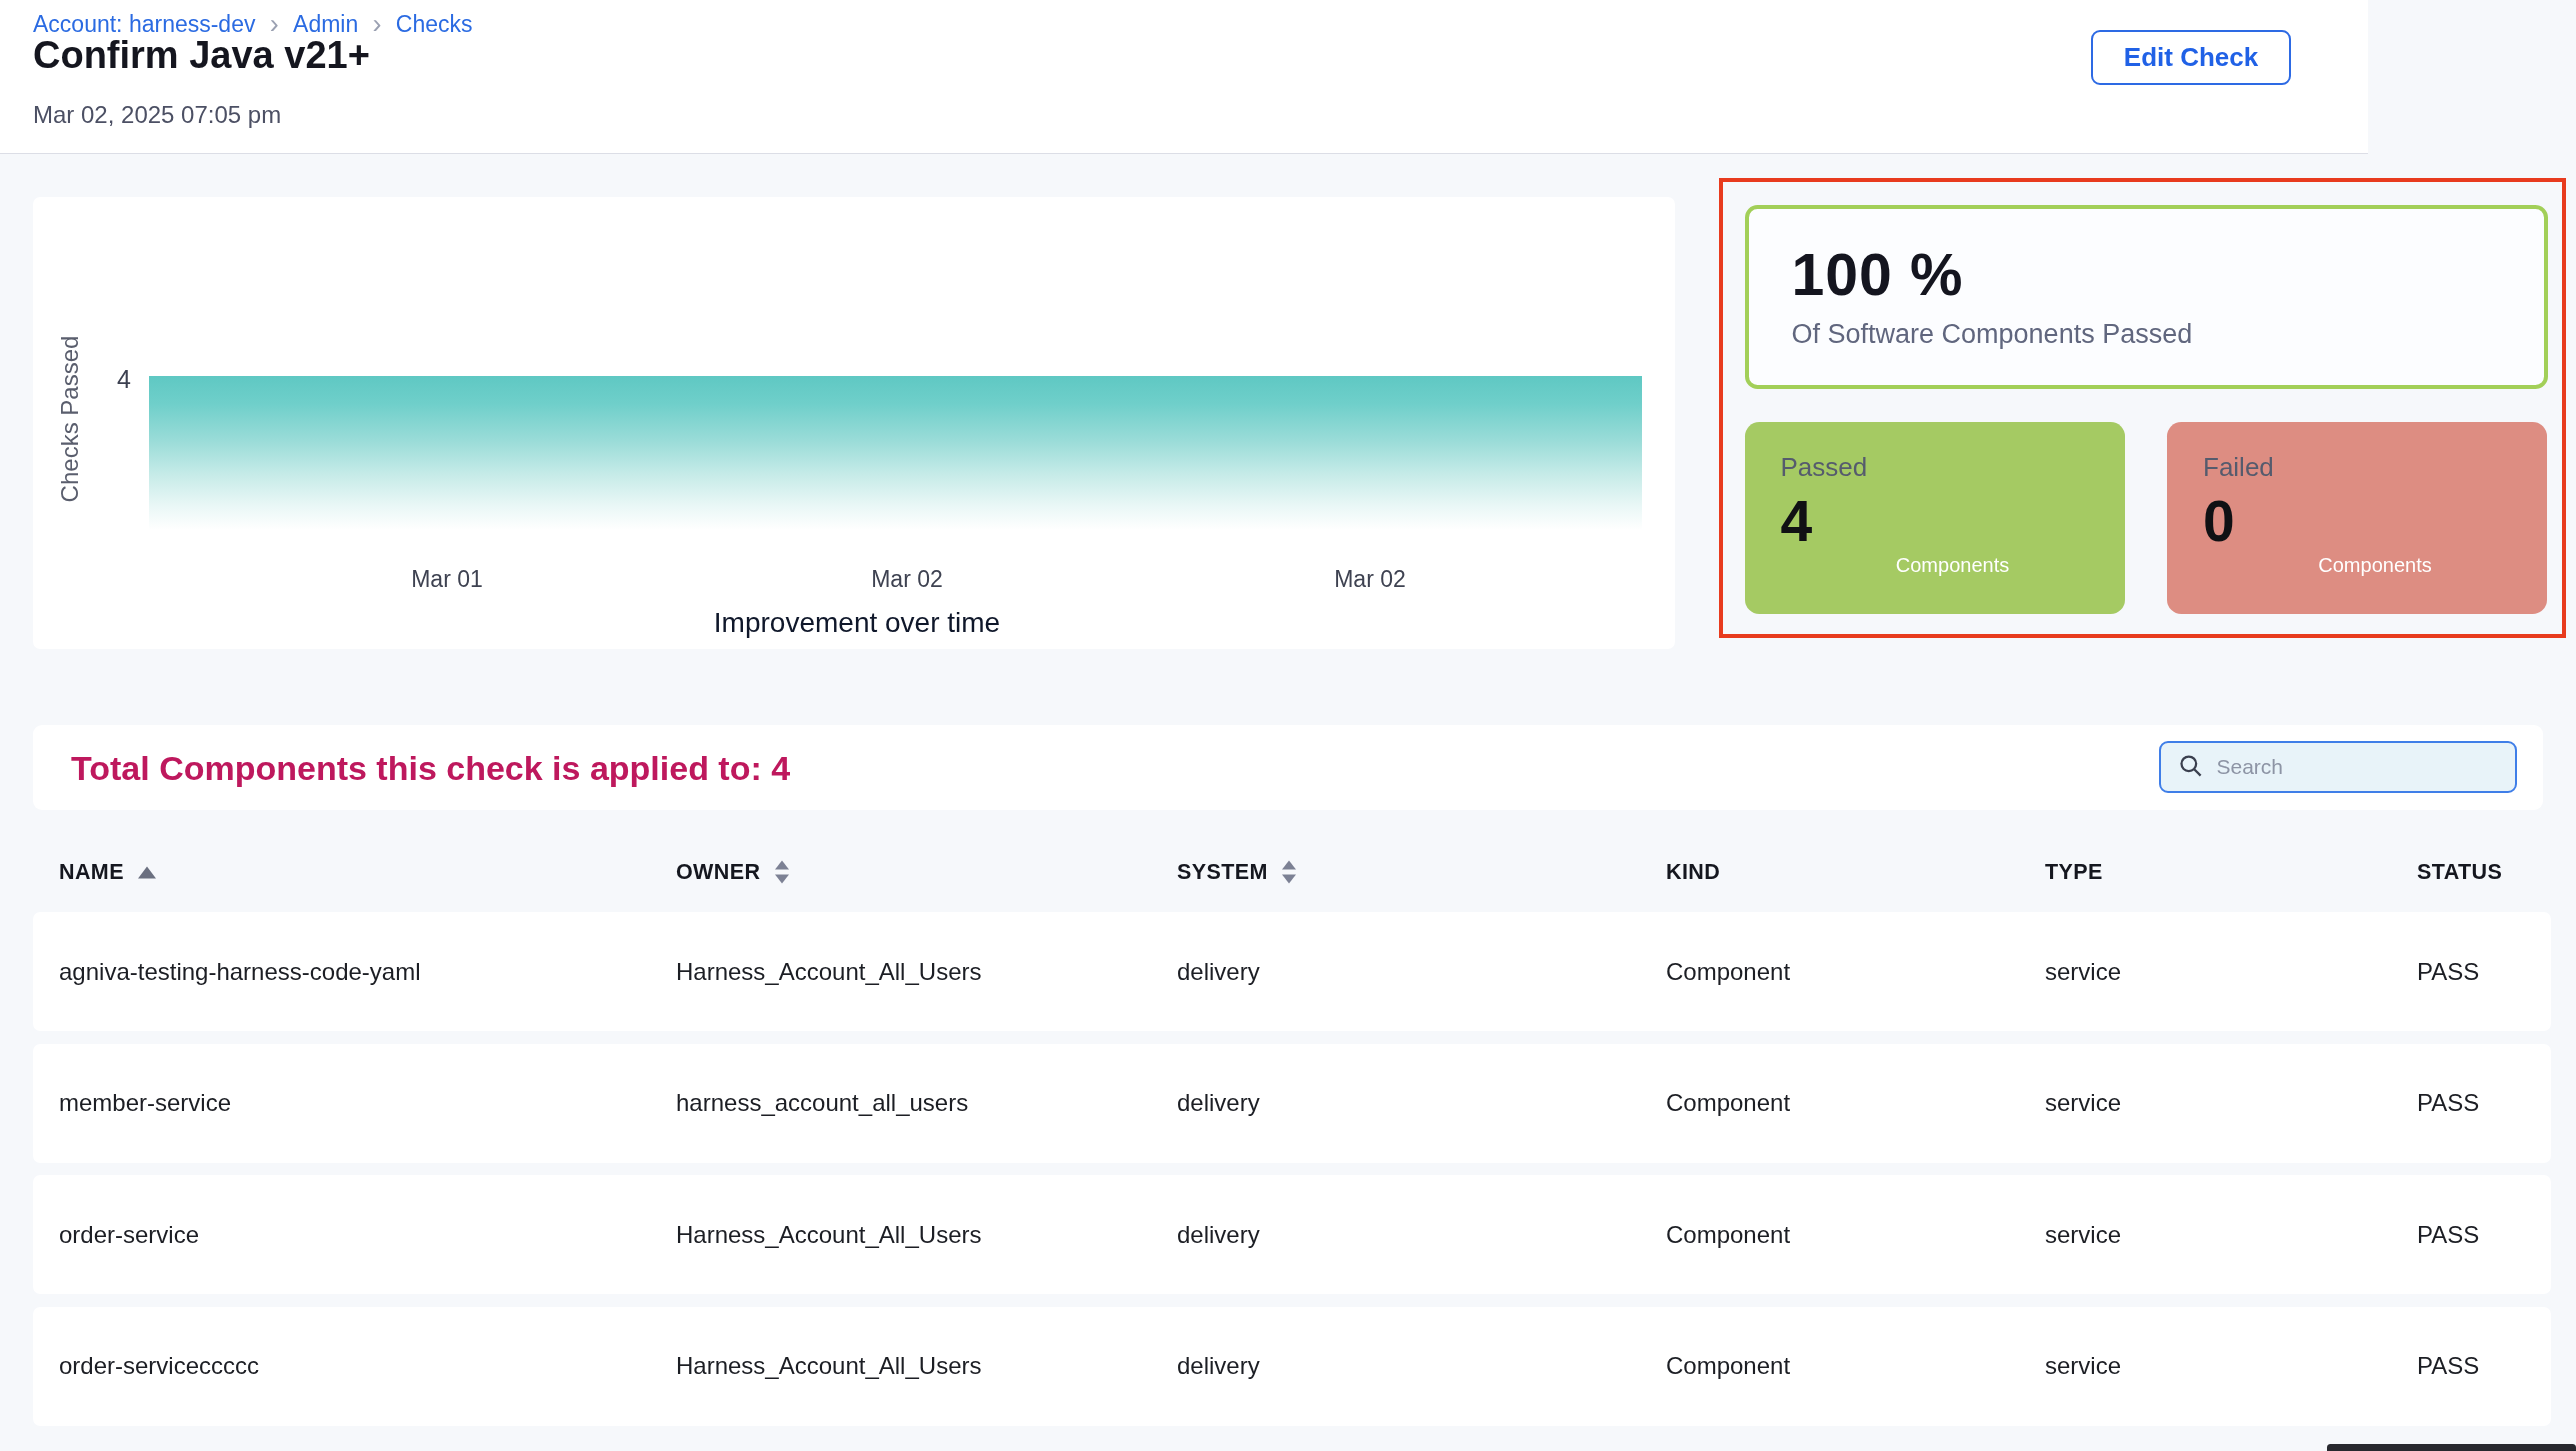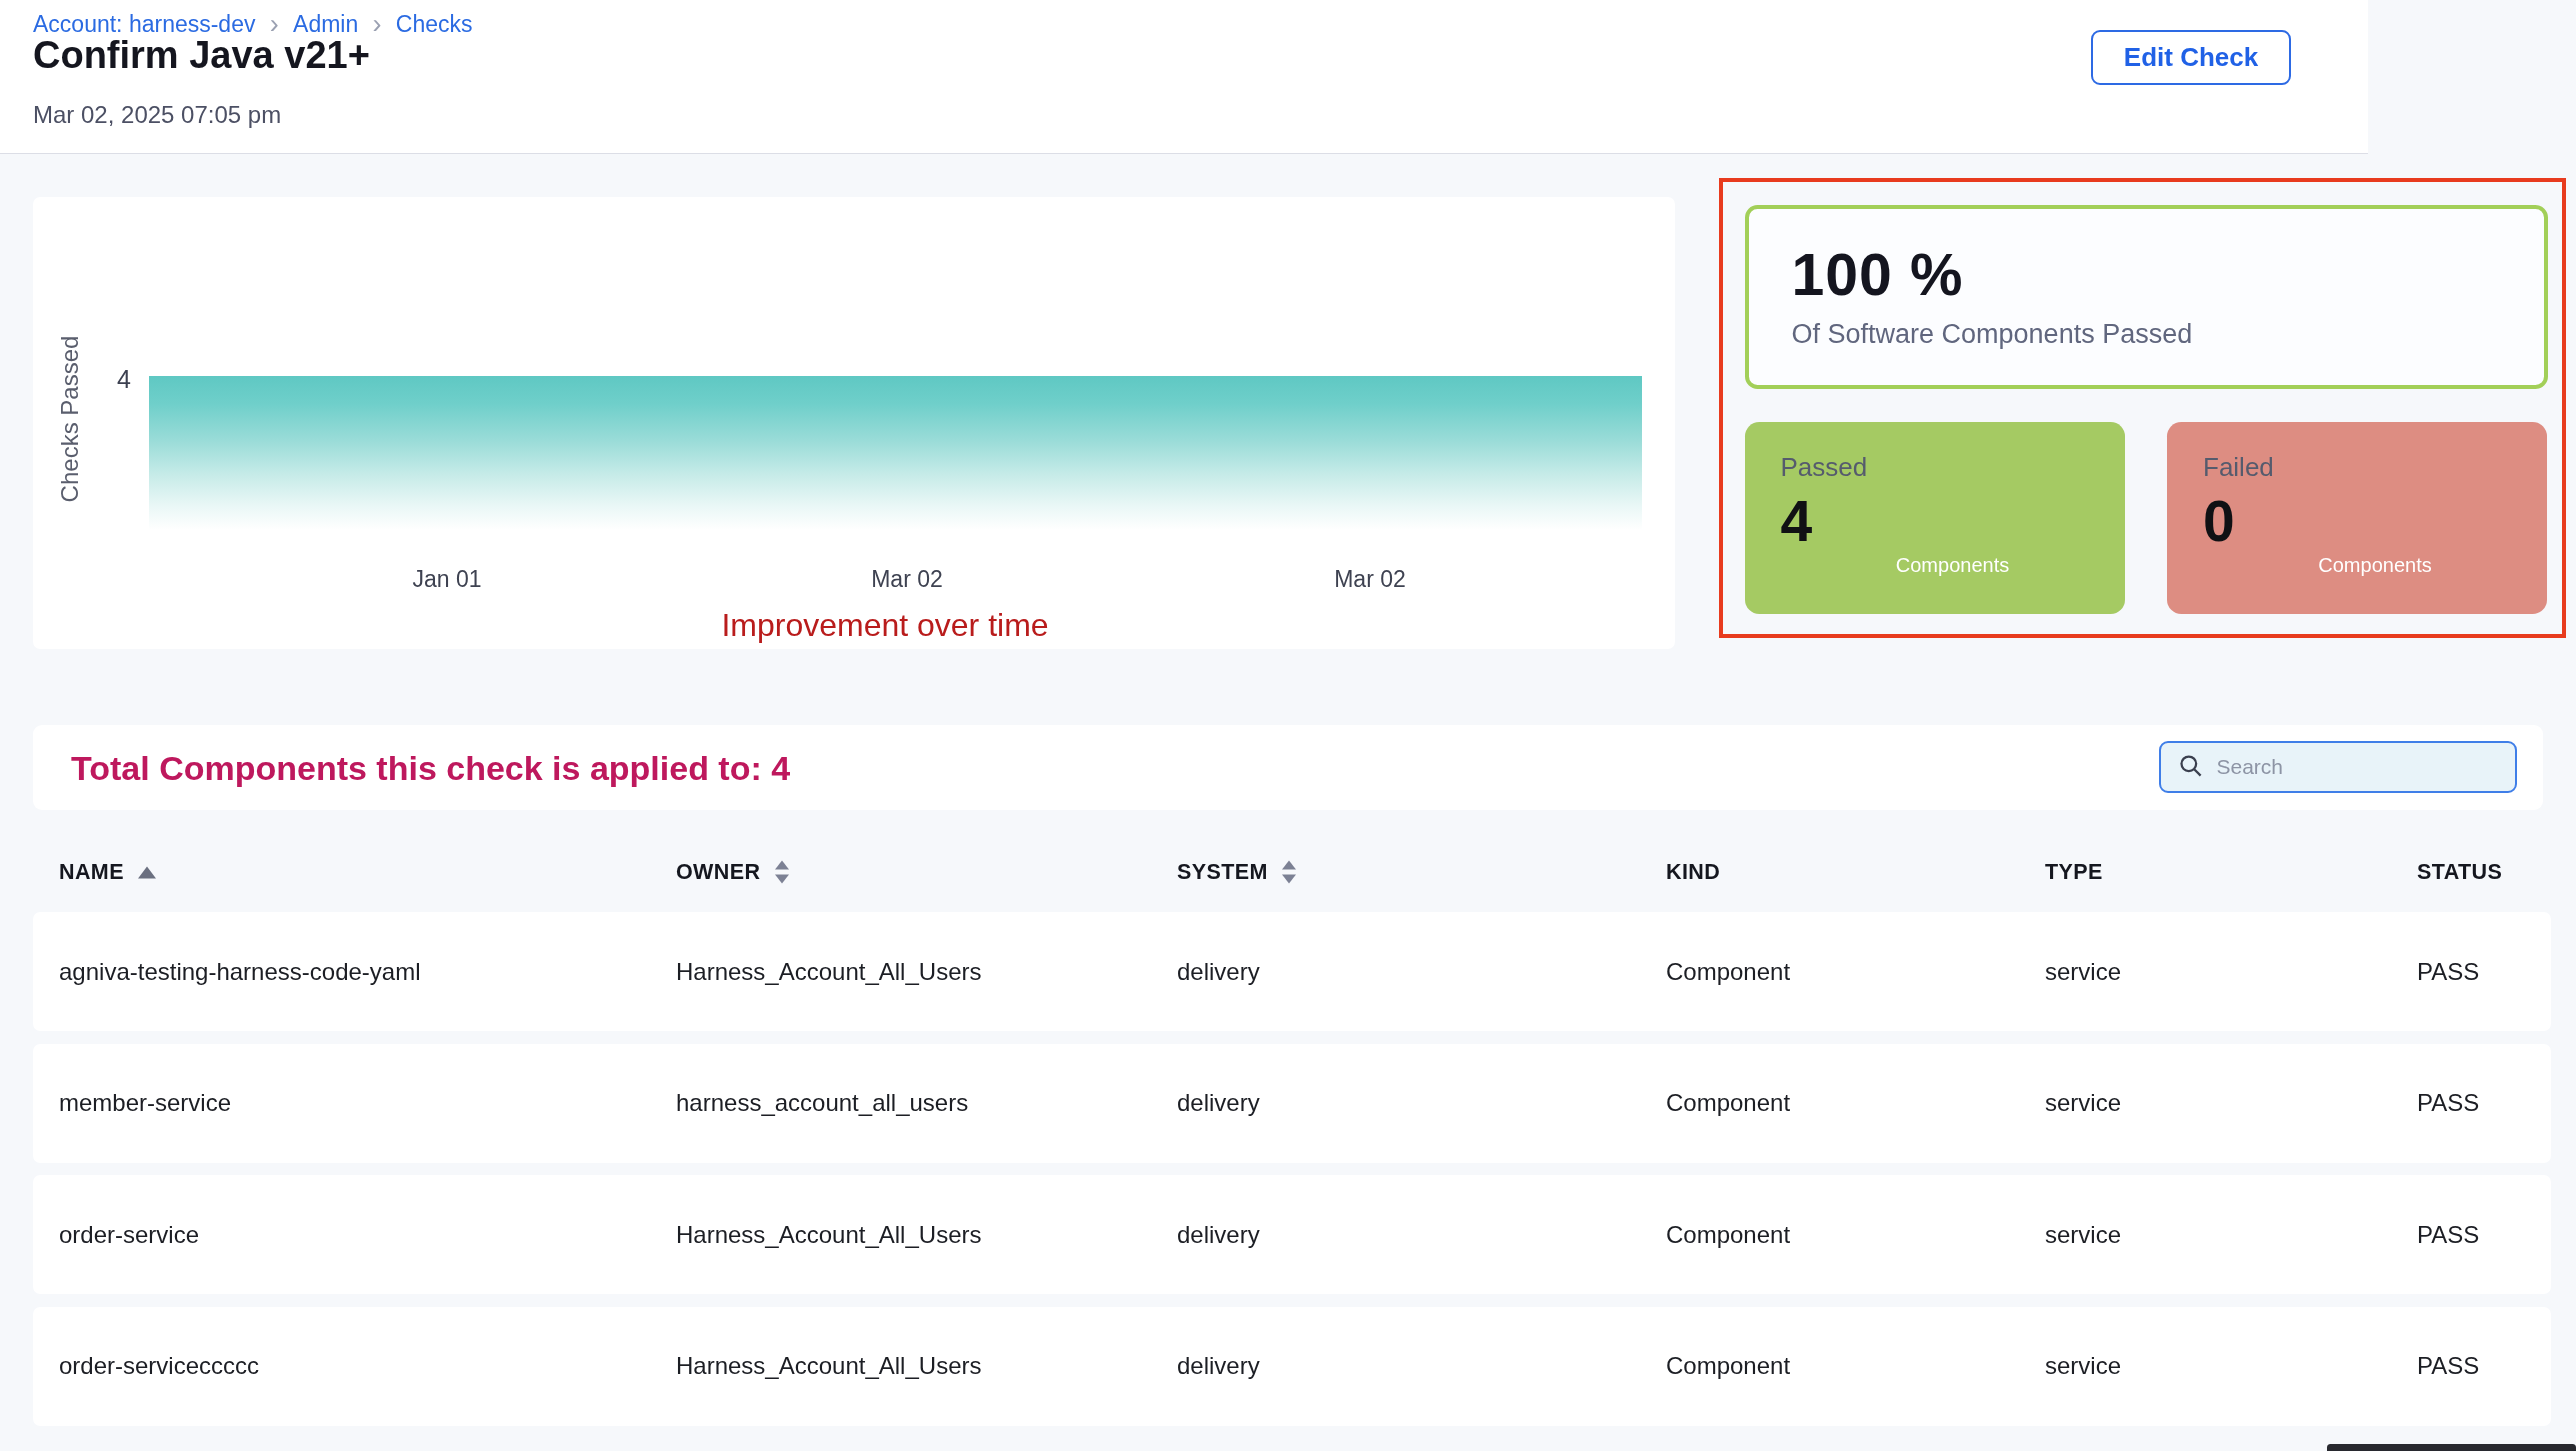--- a/index.html
+++ b/index.html
@@ -27,21 +27,21 @@
 
   
   .chart-card { position:absolute; left:33px; top:41px; width:1642px; height:452px; background:#ffffff; border-radius:7.2px; }
   .y-label { position:absolute; left:23px; top:222px; transform:translateY(-50%) rotate(180deg); writing-mode:vertical-rl; font-size:24px; color:#5a5e6d; }
   .y-tick { position:absolute; left:84px; top:182px; transform:translateY(-50%); font-size:25px; color:#3c4050; }
   .chart-area { position:absolute; left:116px; top:179px; width:1493px; height:154px;
       background:linear-gradient(to bottom, #5fc8c3 0%, #6fcfca 18%, #9adcd8 42%, #c6ebe8 64%, #e9f7f6 84%, rgba(255,255,255,0) 100%); }
   .x-ticks { position:absolute; left:0; top:369px; width:100%; height:32px; }
   .x-tick { position:absolute; transform:translateX(-50%); font-size:23px; color:#3e4251; }
   .x-tick-0 { left:414px; } .x-tick-1 { left:874px; } .x-tick-2 { left:1337px; }
-  .x-caption { position:absolute; left:852px; top:410px; transform:translateX(-50%); font-size:32px; color:#b91c1c; }
+  .x-caption { position:absolute; left:824px; top:410px; transform:translateX(-50%); font-size:28px; color:#0f172a; }
 
   
   .stats-box { position:absolute; left:1719px; top:21.5px; width:847px; height:460px; border:4.5px solid #e83b1e; background:transparent; }
   .percent-card { position:absolute; left:21.5px; top:23px; width:803px; height:184px; background:#fcfdff; border:4.5px solid #a2cf58; border-radius:12.5px; padding:32px 0 0 43px; }
   .percent-value { font-size:59px; font-weight:700; color:#14151f; letter-spacing:0.9px; }
   .percent-caption { margin-top:10.7px; font-size:27px; color:#60667e; }
   .stat-card { position:absolute; top:240px; width:380px; height:192px; border-radius:14.3px; padding:30px 0 0 36px; }
   .passed-card { left:21.5px;  background:#a5ca63; }
   .failed-card { left:444px; background:#dd8d82; }
   .stat-label { font-size:26px; color:#555b6d; }
@@ -89,21 +89,21 @@
 
 </header>
 
 <div class="content">
 
   <section class="chart-card">
     <span class="y-label">Checks Passed</span>
     <span class="y-tick">4</span>
     <div class="chart-area"></div>
     <div class="x-ticks">
-        <span class="x-tick x-tick-0">Jan 01</span>
+        <span class="x-tick x-tick-0">Mar 01</span>
         <span class="x-tick x-tick-1">Mar 02</span>
         <span class="x-tick x-tick-2">Mar 02</span>
       </div>
     <div class="x-caption">Improvement over time</div>
   </section>
 
   <section class="stats-box">
     <div class="percent-card">
       <div class="percent-value">100 %</div>
       <div class="percent-caption">Of Software Components Passed</div>

